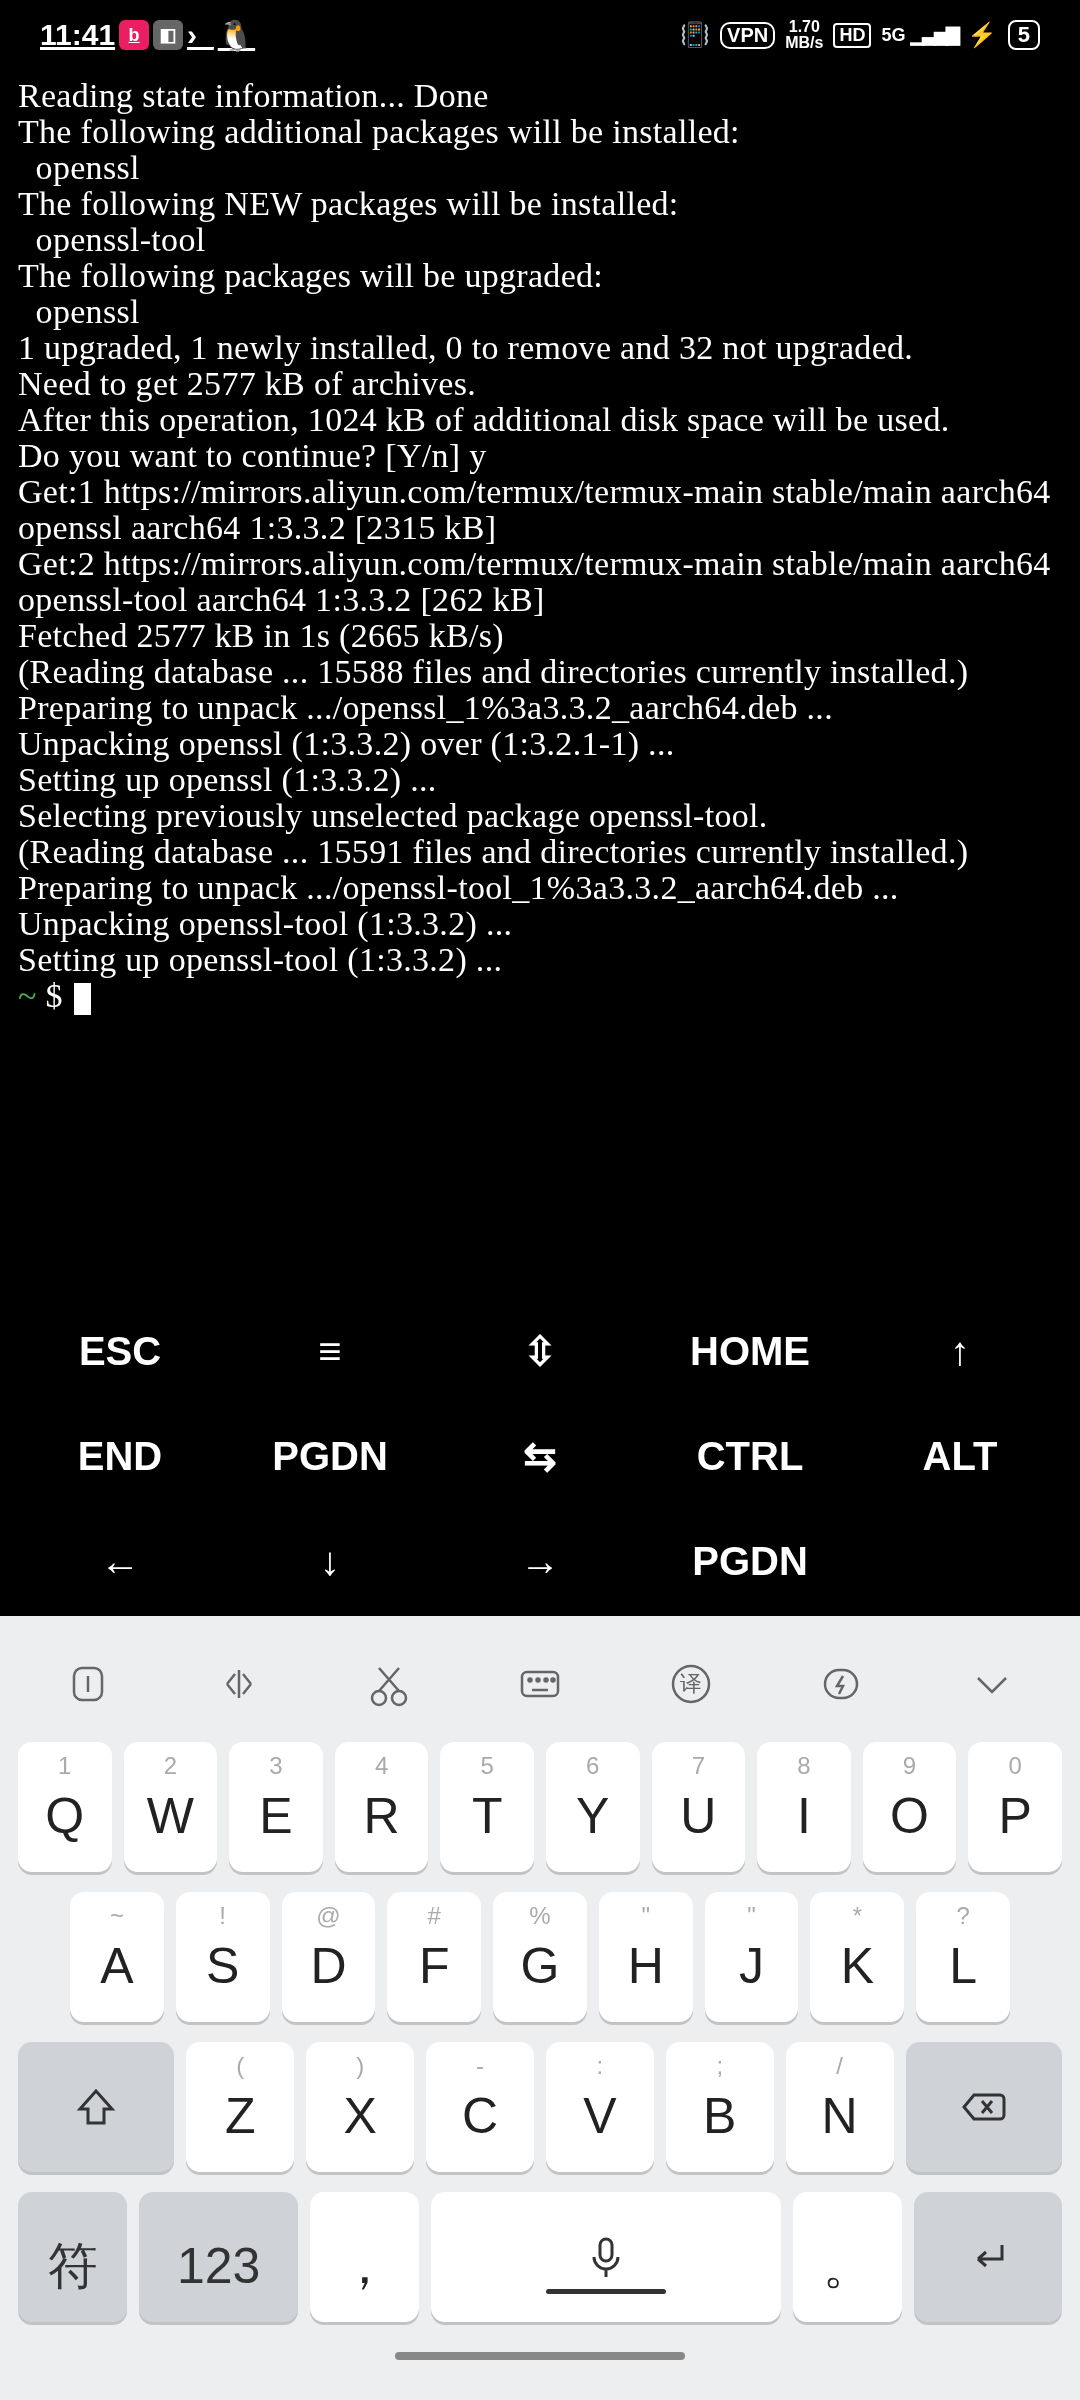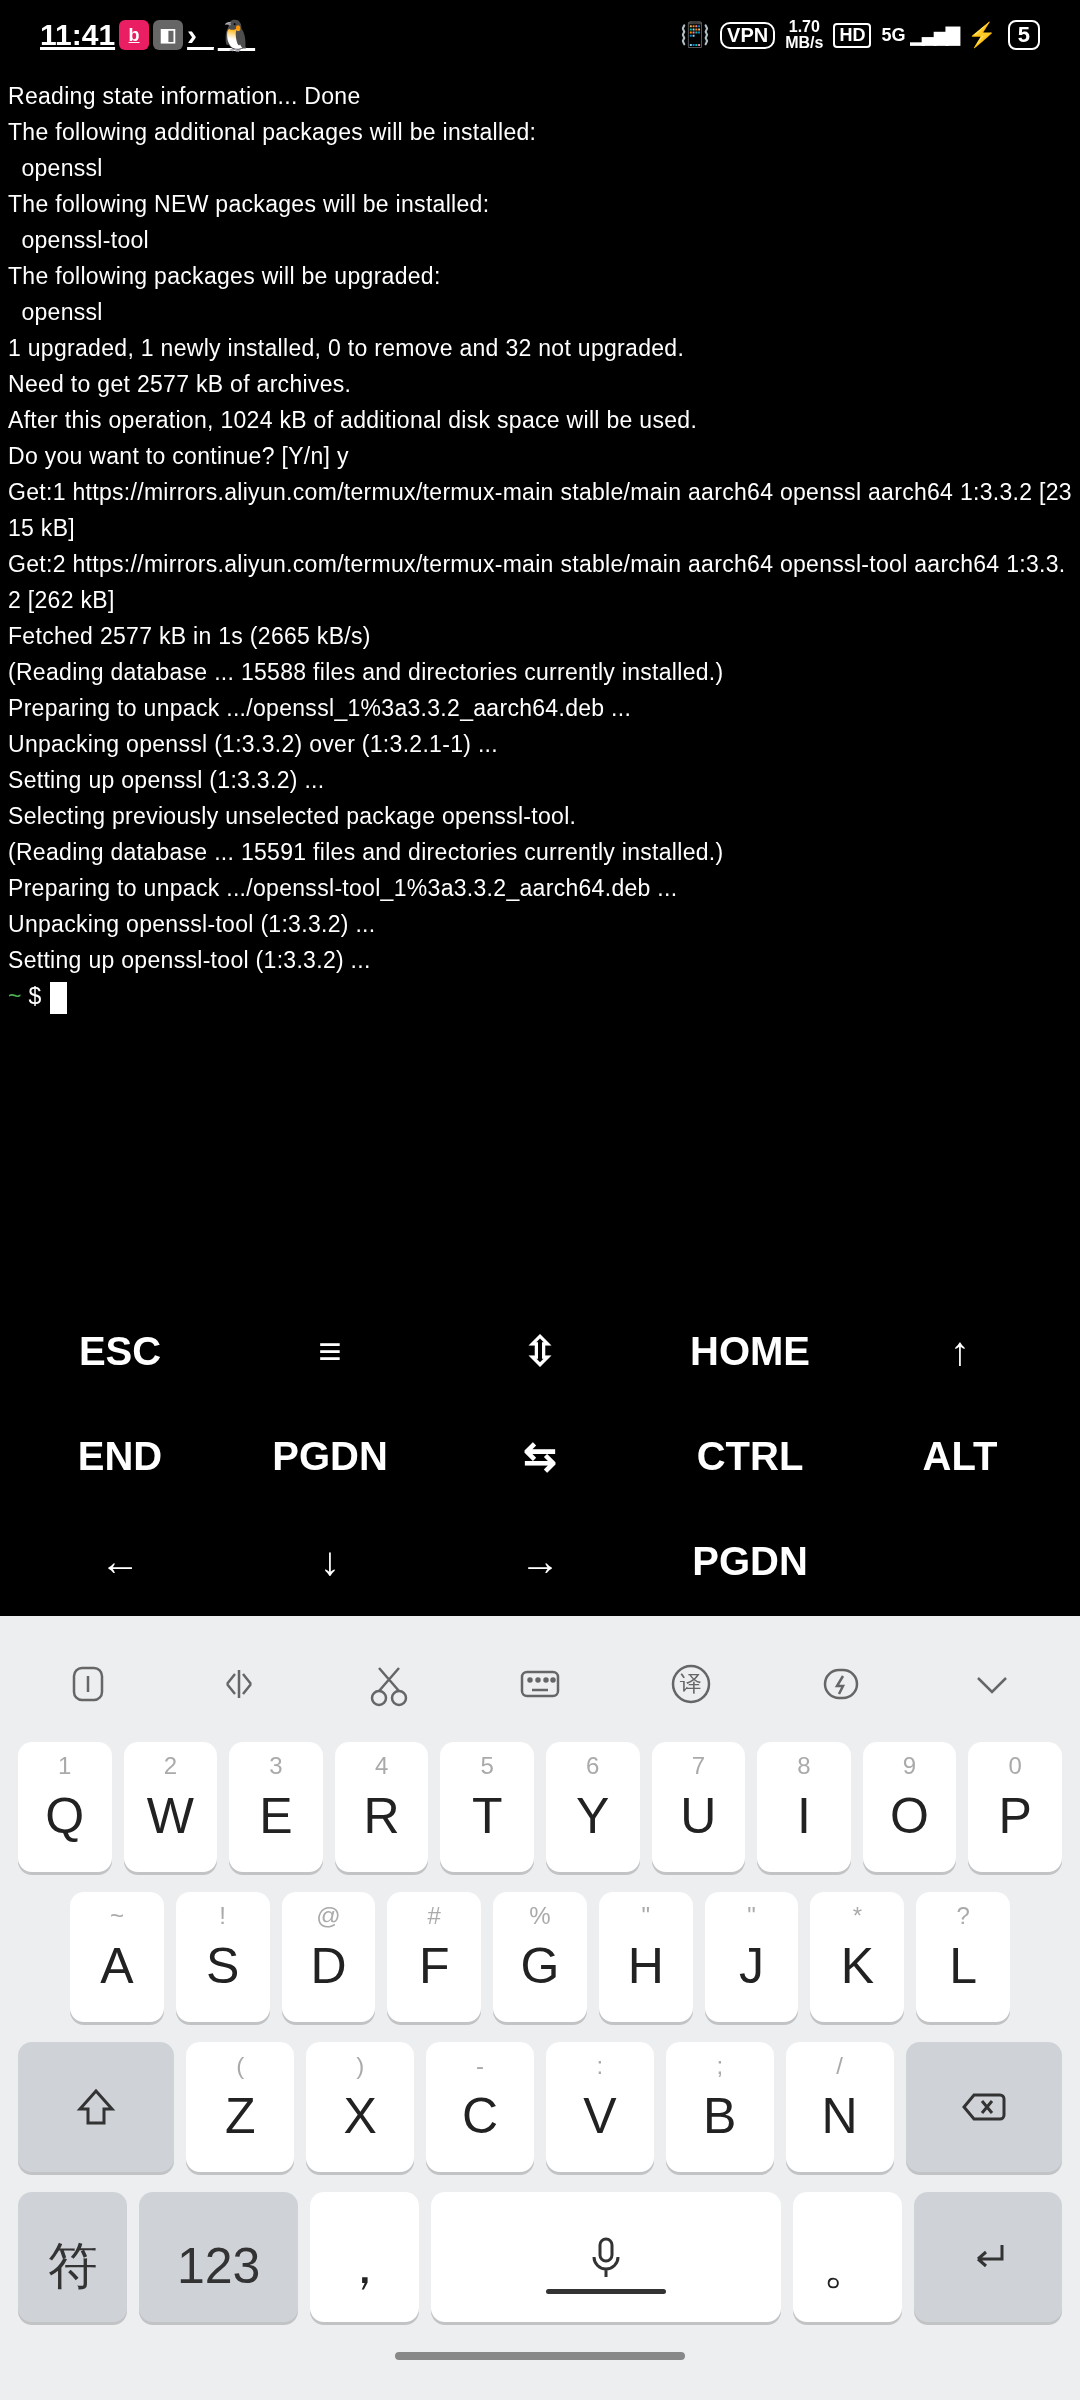--- a/index.html
+++ b/index.html
@@ -27,24 +27,24 @@
     padding:0 5px; font-size:20px; font-weight:700;}
   .hd-badge { border:2px solid #fff; border-radius:4px;
     padding:0 4px; font-size:18px; font-weight:700;}
   .speed { display:flex; flex-direction:column; line-height:1;
     font-size:16px; text-align:center;}
   .batt { border:2px solid #fff; border-radius:8px;
     padding:0 8px; font-size:22px; font-weight:700; position:relative;}
   .sig { font-size:18px; letter-spacing:-2px;}
   
   .terminal {
-    flex:0 0 auto; color:#fff; font-size:23px;
-    line-height:36px; padding:8px 8px 0 8px;
+    flex:0 0 auto; color:#fff; font-size:34px;
+    line-height:36px; padding:8px 8px 0 18px;
     white-space:pre-wrap; word-break:break-all;
-    font-family:Liberation Sans, sans-serif;
+    font-family:Liberation Serif, serif;
     letter-spacing:0.3px;
   }
   .term-green { color:#4caf50; }
   .cursor { display:inline-block; width:17px; height:32px;
     background:#fff; vertical-align:middle; margin-left:2px;}
   .spacer { flex:1; }
   
   .extra-keys {
     background:#000; padding:20px 15px 25px 15px;
     display:grid; grid-template-columns:repeat(5,1fr);

